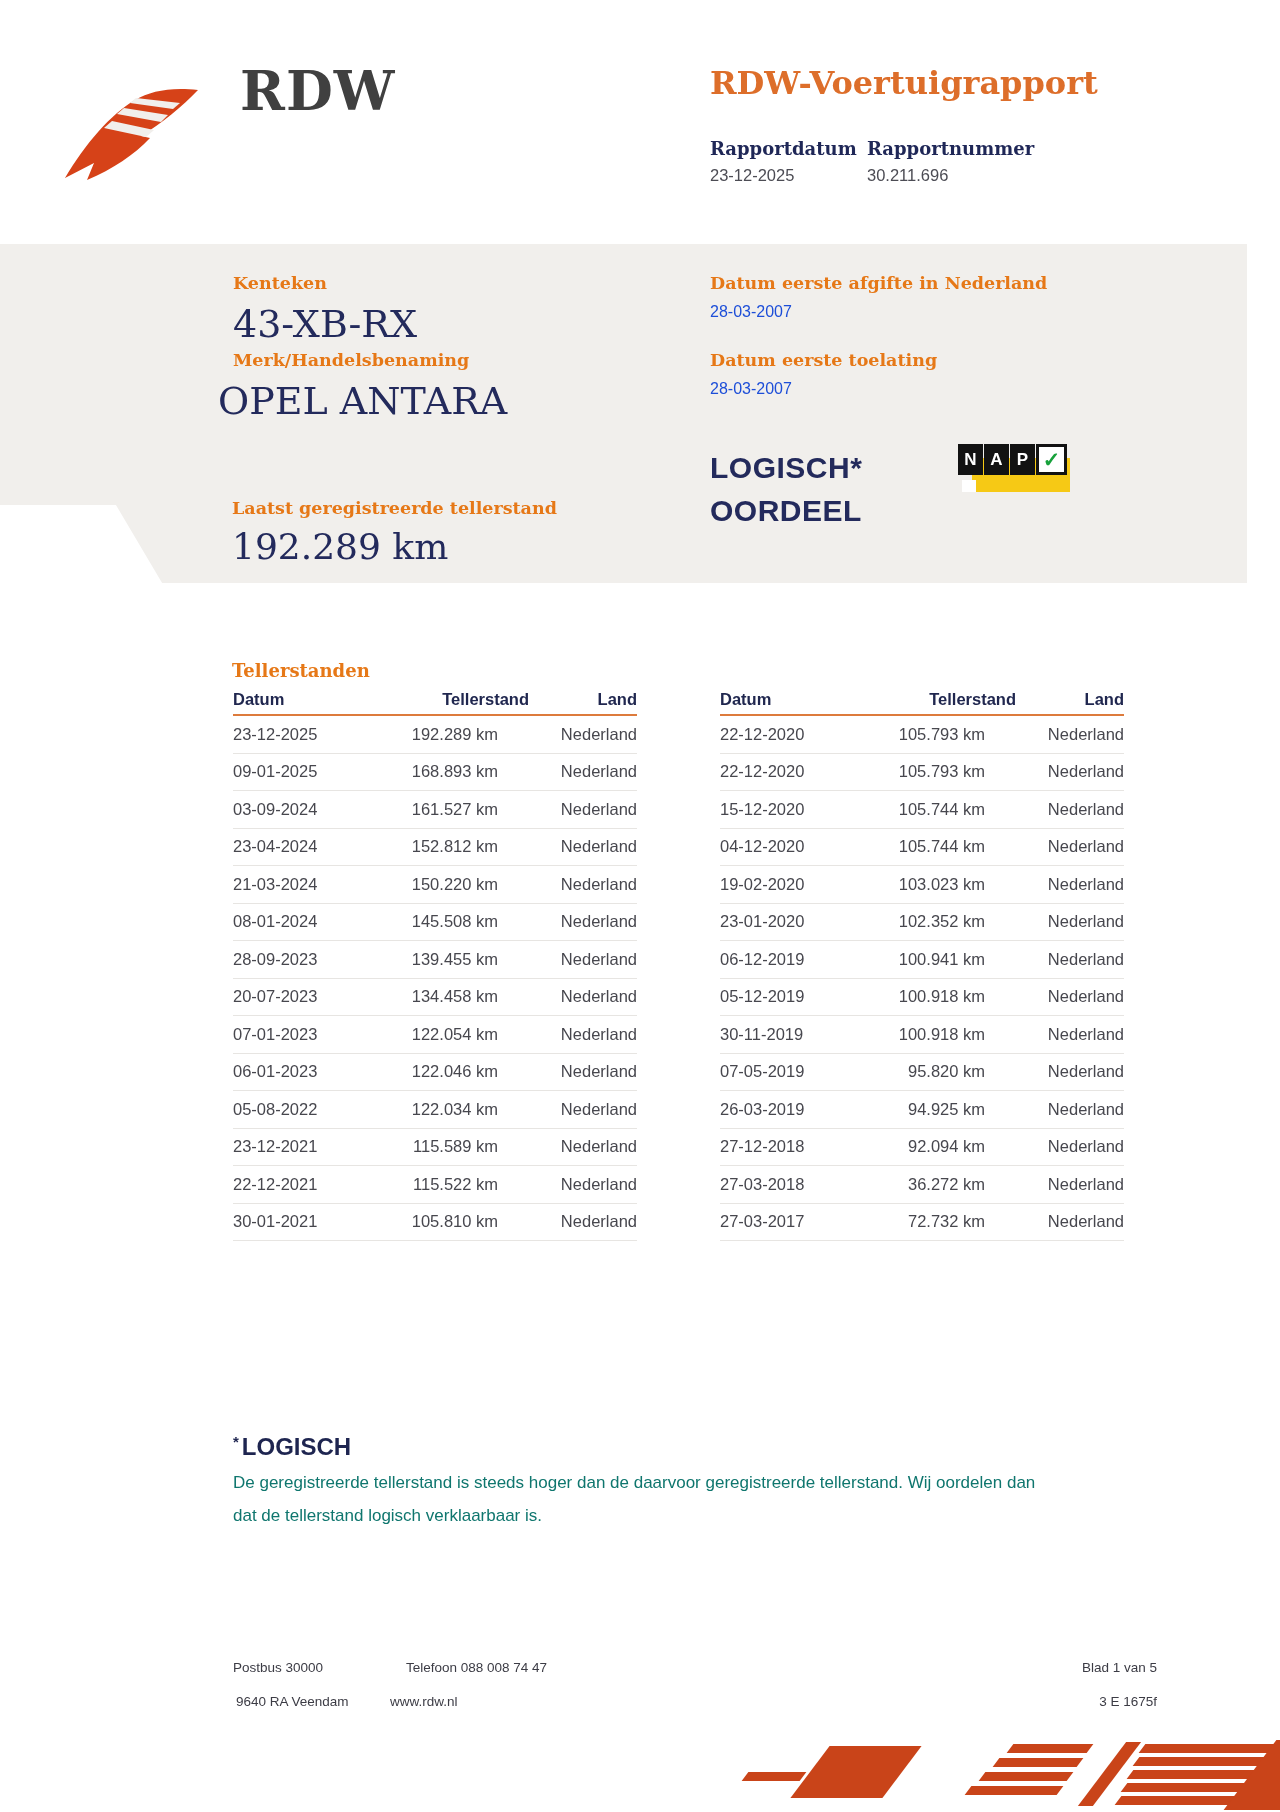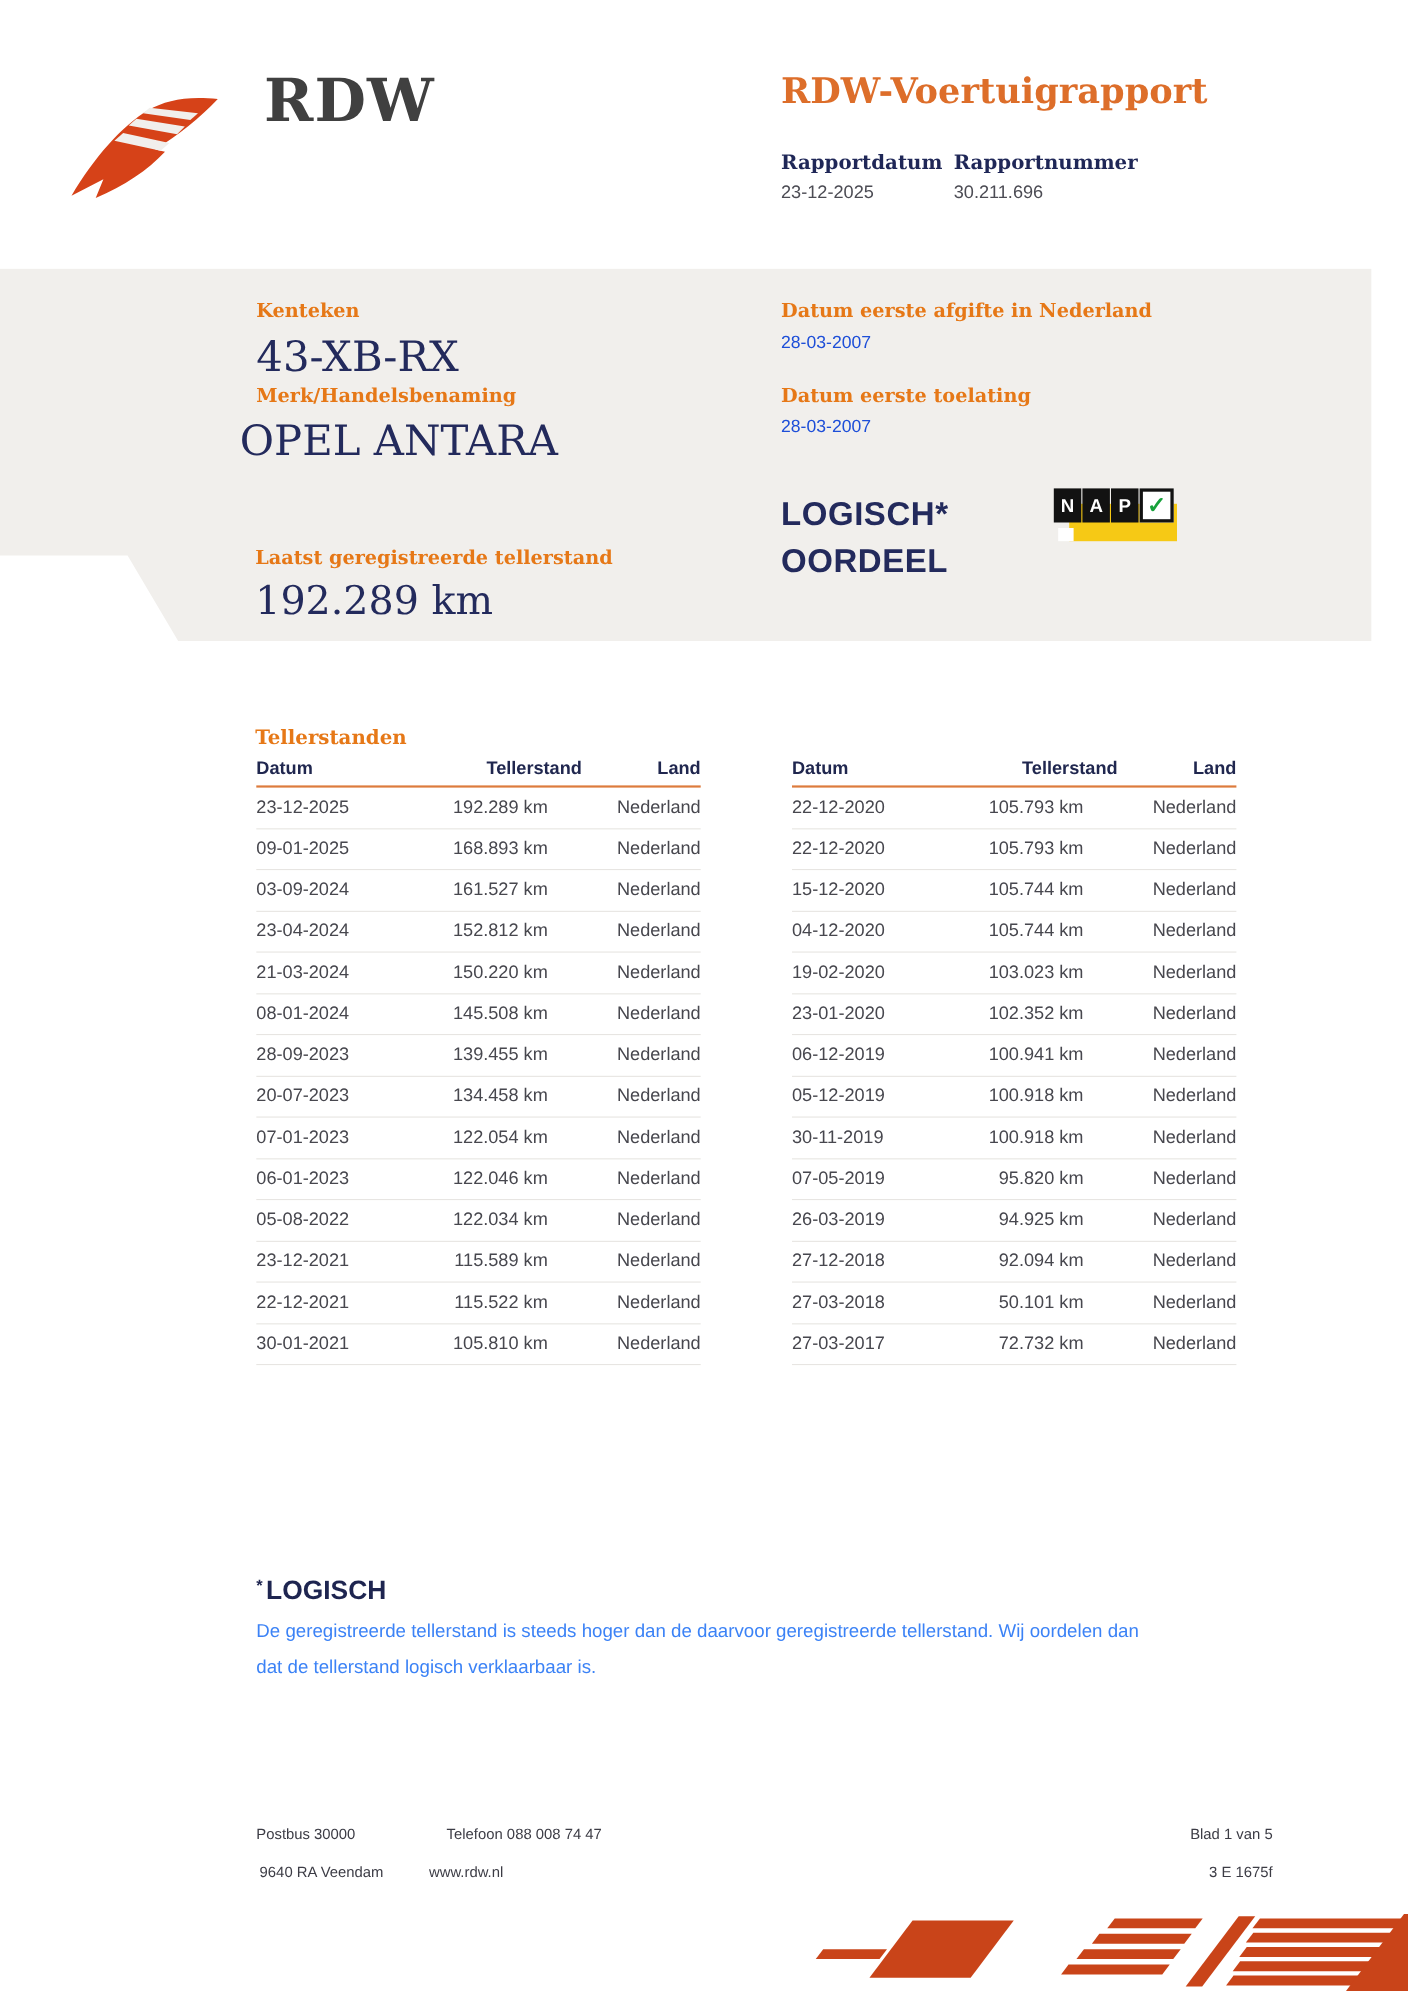--- a/index.html
+++ b/index.html
@@ -49,21 +49,21 @@
   .trow.thead{height:24px;border-bottom:2px solid #dd7b3c;font-weight:bold;
               color:#20274f;align-items:flex-start;gap:31px;}
   .tcell{white-space:nowrap;}
   .c0{width:150px;text-align:left;}
   .c1{width:115px;text-align:right;}
   .c2{flex:1;text-align:right;}
 
   
   .expl-title{left:233px;top:1433px;font-weight:bold;font-size:24px;color:#1e2550;}
   .expl-title .ast{font-size:15px;vertical-align:8px;margin-right:3px;}
-  .expl-line{left:233px;font-size:17px;color:#3b82f6;}
+  .expl-line{left:233px;font-size:17px;color:#0f766e;}
   .expl-line1{top:1473px;} .expl-line2{top:1506px;}
 
   
   .foot{font-size:13.5px;color:#3c3c45;}
   .f-a1{left:233px;top:1660px;} .f-a2{left:236px;top:1694px;}
   .f-b1{left:390px;top:1660px;margin-left:16px;} .f-b2{left:390px;top:1694px;}
   .f-r{right:123px;text-align:right;}
   .f-r1{top:1660px;margin-left:19px;} .f-r2{top:1694px;}
 
   
@@ -275,21 +275,21 @@
         <div class="tcell c1">94.925 km</div>
         <div class="tcell c2">Nederland</div>
       </div>
       <div class="trow">
         <div class="tcell c0">27-12-2018</div>
         <div class="tcell c1">92.094 km</div>
         <div class="tcell c2">Nederland</div>
       </div>
       <div class="trow">
         <div class="tcell c0">27-03-2018</div>
-        <div class="tcell c1">50.101 km</div>
+        <div class="tcell c1">36.272 km</div>
         <div class="tcell c2">Nederland</div>
       </div>
       <div class="trow">
         <div class="tcell c0">27-03-2017</div>
         <div class="tcell c1">72.732 km</div>
         <div class="tcell c2">Nederland</div>
       </div>
     </div>
 
   <div class="abs expl-title">

